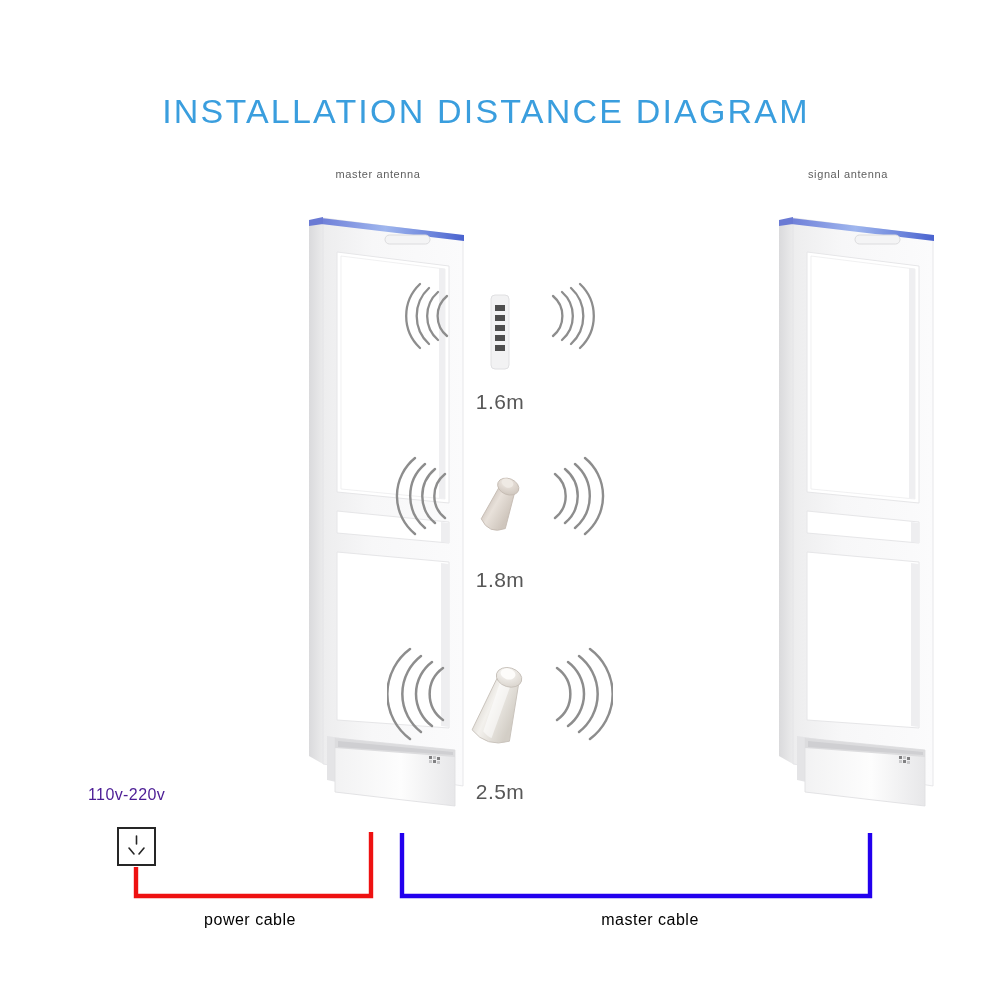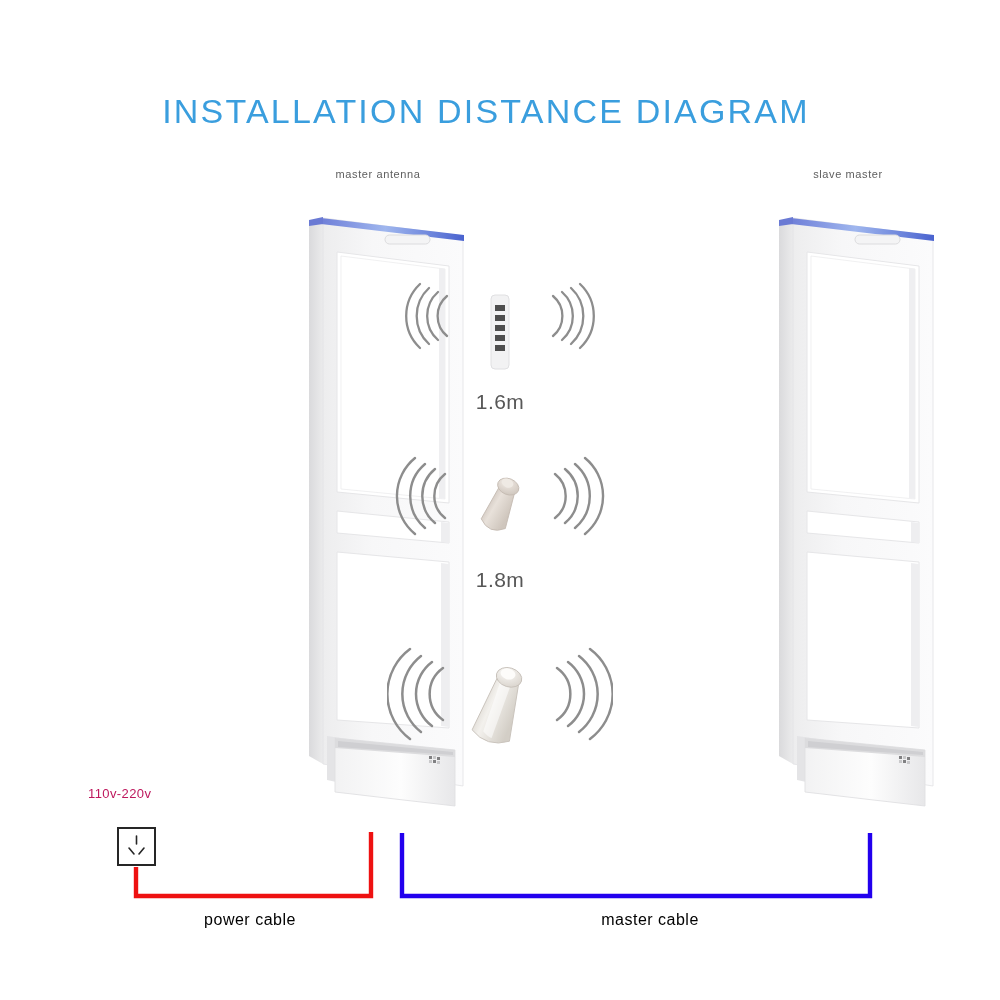--- a/index.html
+++ b/index.html
@@ -103,22 +103,22 @@
     font-size: 21px;
     color: #575757;
     letter-spacing: 0.4px;
   }
 
   
   #voltage-label {
     position: absolute;
     left: 88px;
     top: 786px;
-    font-size: 13px;
-    color: #be185d;
+    font-size: 16px;
+    color: #4c1d95;
     letter-spacing: 0.4px;
   }
 
   
   #socket {
     position: absolute;
     left: 117px;
     top: 827px;
     width: 39px;
     height: 39px;
@@ -151,21 +151,21 @@
   #caption-signal { left: 540px; width: 220px; }
 </style>
 </head>
 <body>
 
 <div id="page">
 
   <div id="title">INSTALLATION DISTANCE DIAGRAM</div>
 
   <div class="ant-caption" id="caption-master">master antenna</div>
-  <div class="ant-caption" id="caption-slave">slave master</div>
+  <div class="ant-caption" id="caption-slave">signal antenna</div>
 
   <div class="pedestal" id="pedestal-master">
     <svg viewBox="0 0 170 600" xmlns="http://www.w3.org/2000/svg">
       <defs>
         <linearGradient id="faceM" x1="0" y1="0" x2="1" y2="0">
           <stop offset="0" stop-color="#ededee"></stop>
           <stop offset="0.35" stop-color="#f7f7f8"></stop>
           <stop offset="1" stop-color="#fbfbfc"></stop>
         </linearGradient>
         <linearGradient id="sideM" x1="0" y1="0" x2="1" y2="0">
@@ -397,20 +397,21 @@
         <svg width="64" height="112" viewBox="0 0 64 112" xmlns="http://www.w3.org/2000/svg">
           <g fill="none" stroke="#8d8d8d" stroke-width="2.5" stroke-linecap="round">
             <path d="M8 32  A 32 32 0 0 1 8 84"></path>
             <path d="M19 26 A 40 40 0 0 1 19 90"></path>
             <path d="M30 20 A 48 48 0 0 1 30 96"></path>
             <path d="M41 13 A 56 56 0 0 1 41 103"></path>
           </g>
         </svg>
       </div>
     </div>
+    <div class="dist-label">2.5m</div>
   </div>
 
   <div id="voltage-label">110v-220v</div>
 
   <div id="socket">
     <svg viewBox="0 0 35 35" xmlns="http://www.w3.org/2000/svg">
       <g stroke="#262626" stroke-width="1.6" stroke-linecap="round">
         <line x1="17.5" y1="7" x2="17.5" y2="15"></line>
         <line x1="10" y1="19" x2="15" y2="25"></line>
         <line x1="25" y1="19" x2="20" y2="25"></line>

